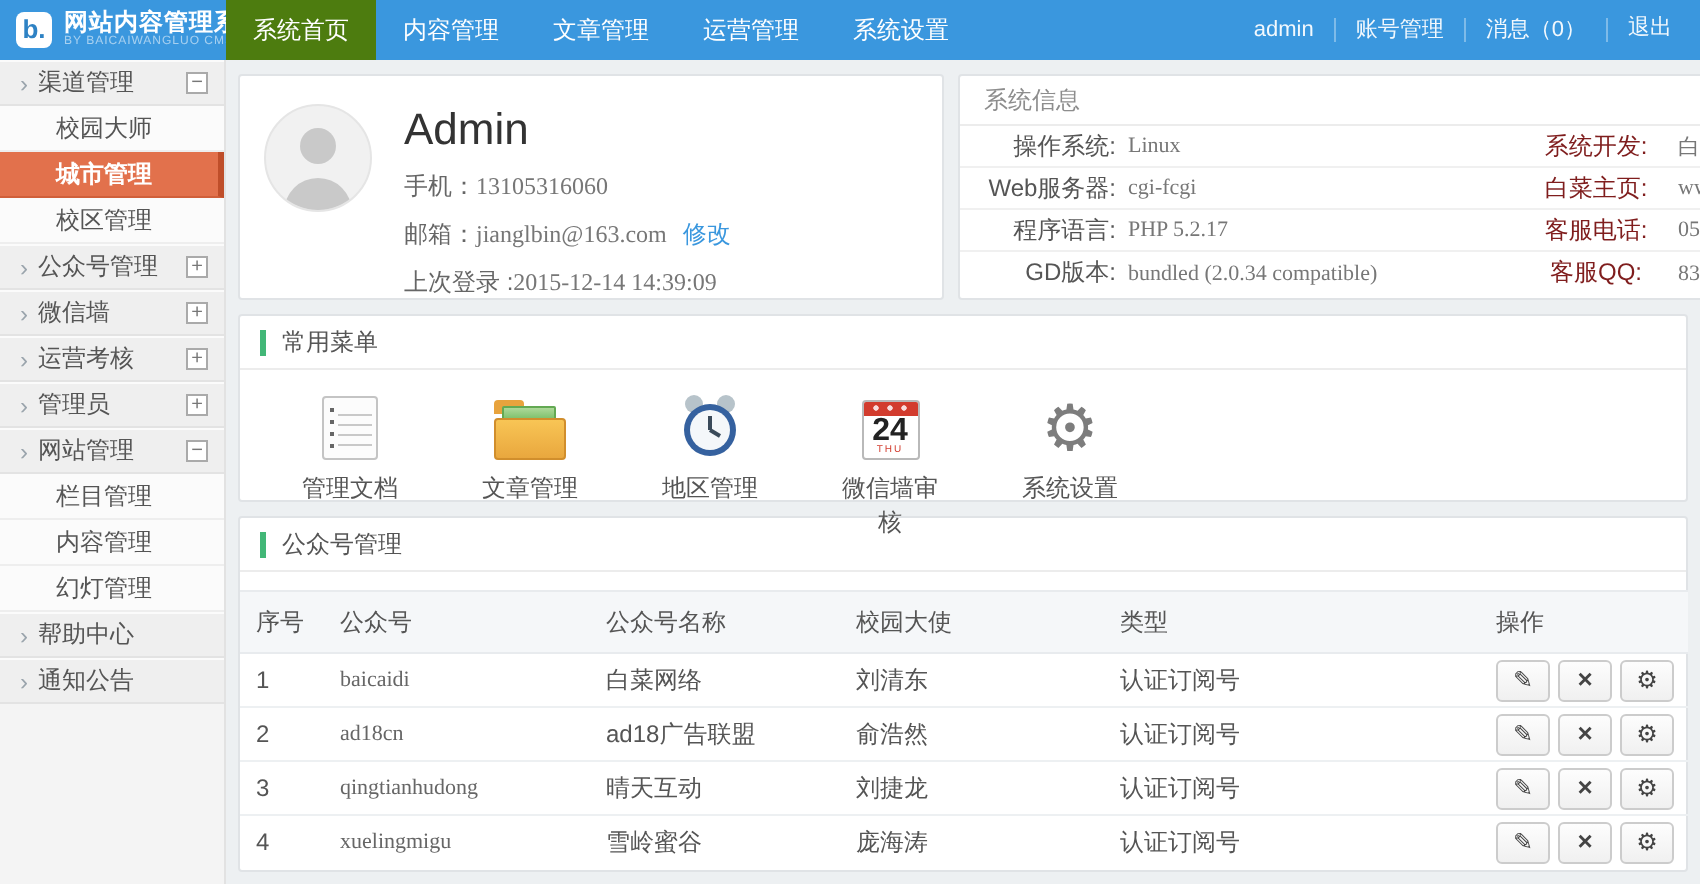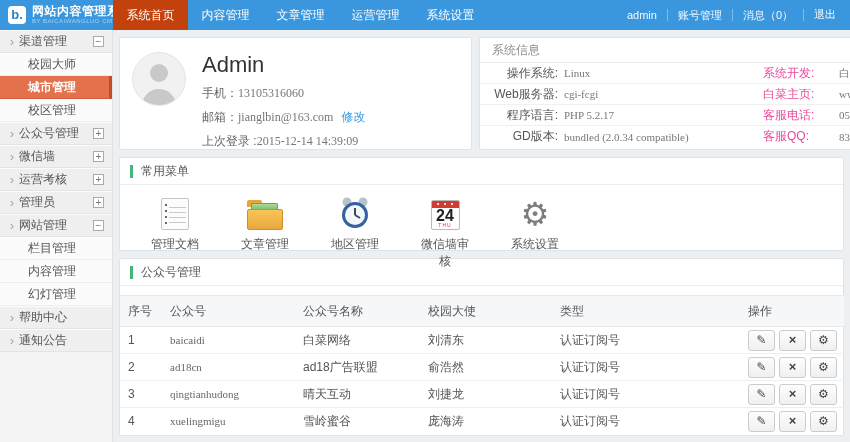--- a/index.html
+++ b/index.html
@@ -8,21 +8,21 @@
   .latin { font-family:"Liberation Serif","DejaVu Serif",serif; }
 
   
   .topbar { position:fixed; top:0; left:0; right:0; height:30px; background:#3a97de; display:flex; align-items:stretch; z-index:10; }
   .brand { width:113px; display:flex; align-items:center; padding-left:8px; flex:0 0 auto; }
   .logo { width:18px; height:18px; background:#fff; border-radius:4px; color:#2e82c4; font-weight:bold; font-size:13px; line-height:17px; text-align:center; margin-right:6px; flex:0 0 auto; }
   .brand-title { color:#fff; font-size:12px; font-weight:bold; letter-spacing:.5px; line-height:13px; white-space:nowrap; }
   .brand-sub { color:rgba(255,255,255,.55); font-size:6px; line-height:7px; letter-spacing:.5px; white-space:nowrap; }
   .topnav { display:flex; align-items:stretch; }
   .nav-item { color:#fff; text-decoration:none; width:75px; display:flex; align-items:center; justify-content:center; cursor:pointer; }
-  .nav-item.active { background:#c2410c; }
+  .nav-item.active { background:#4d7c0f; }
   .user-menu { margin-left:auto; display:flex; align-items:center; padding-right:14px; }
   .user-menu a { color:#f2f8fd; text-decoration:none; font-size:11px; padding:0 10px; border-right:1px solid rgba(255,255,255,.35); line-height:12px; cursor:pointer; white-space:nowrap; }
   .user-menu a:last-child { border-right:none; padding-right:0;font-family:Liberation Mono, monospace; }
 
   
   .sidebar { position:fixed; top:30px; left:0; bottom:0; width:113px; background:#f4f4f4; border-right:1px solid #e2e2e2; }
   .side-group, .side-sub { height:23px; display:flex; align-items:center; cursor:pointer; }
   .side-group { background:#efefef; border-bottom:1px solid #e3e3e3; border-top:1px solid #fbfbfb; padding:0 8px 0 10px; color:#555; }
   .side-group .arrow { color:#9aa4ac; margin-right:5px; font-size:12px; line-height:10px; }
   .side-group .lbl { flex:1; }
@@ -48,21 +48,21 @@
   .p-line .latin { color:#777; }
   .edit-link { color:#3a97de; text-decoration:none; margin-left:8px; cursor:pointer; }
 
   
   .sysinfo { flex:1; height:113px; }
   .si-title { height:25px; line-height:24px; padding:0 12px; border-bottom:1px solid #ececec; color:#8d8d8d; }
   .si-row { display:flex; height:21px; align-items:center; border-bottom:1px solid #f0f0f0; }
   .si-row:last-child { border-bottom:none; }
   .si-lab { width:78px; text-align:right; color:#555; flex:0 0 auto; }
   .si-val { color:#777; padding-left:6px; width:205px; font-size:11px; }
-  .si-lab2 { width:70px; text-align:left; color:#ec4899; flex:0 0 auto; }
+  .si-lab2 { width:70px; text-align:center; color:#7f1d1d; flex:0 0 auto; }
   .si-val2 { color:#777; padding-left:6px; font-size:11px; }
 
   
   .sec-title { height:27px; display:flex; align-items:center; border-bottom:1px solid #ececec; padding-left:10px; color:#555; }
   .green-bar { display:inline-block; width:3px; height:13px; background:#42b777; margin-right:8px; }
 
   
   .quickmenu { margin-top:7px; height:94px; }
   .qm-items { display:flex; gap:32px; padding:11px 0 0 26px; }
   .qm-item { width:58px; text-align:center; cursor:pointer; }

